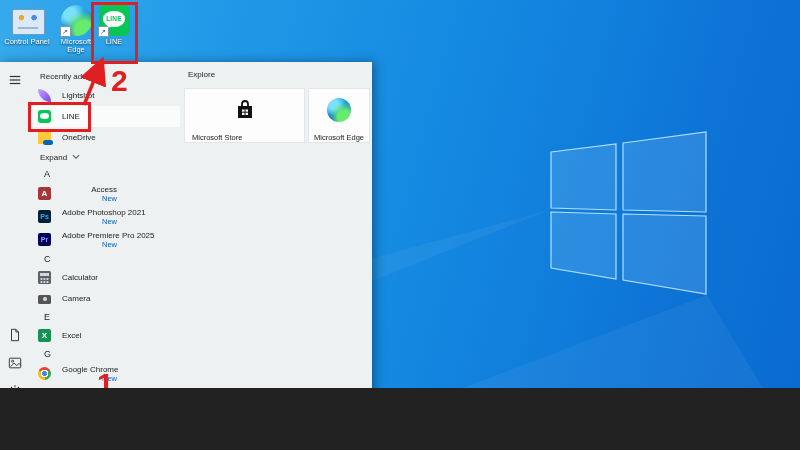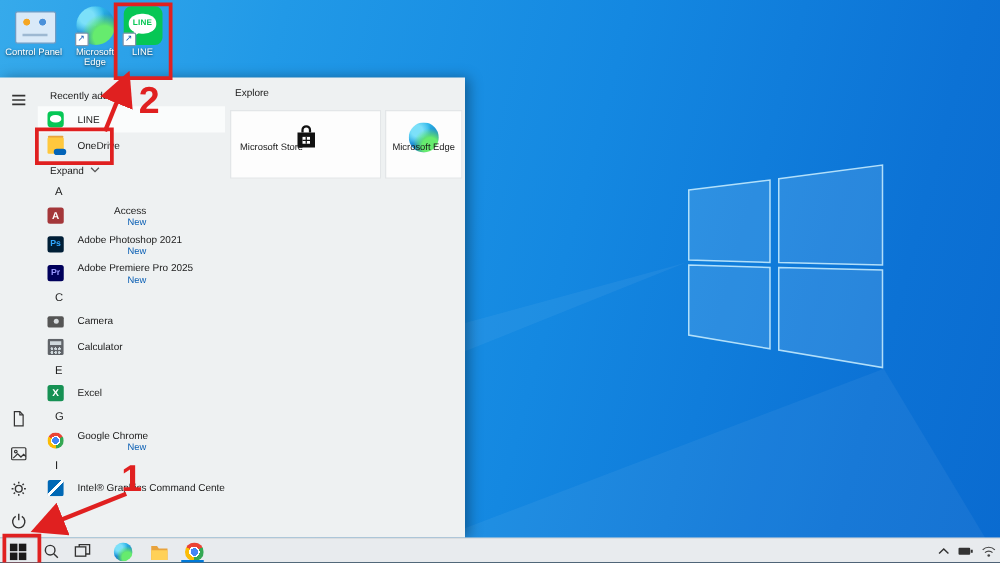--- a/index.html
+++ b/index.html
@@ -1,16 +1,16 @@
 <!DOCTYPE html>
 <html style="--red: #e02020; --new-blue: #0a5fb4; --line-green: #06c755; --underline: #0078d7;"><head>
 <meta charset="utf-8">
 <style>
   html,body{margin:0;padding:0;background:#222;}
-  #root{position:relative;width:800px;height:450px;overflow:hidden;
+  #root{position:relative;width:800px;height:388px;overflow:hidden;
         font-family:"Liberation Sans",sans-serif;text-decoration:underline;-webkit-font-smoothing:antialiased;}
   
   .wallpaper{position:absolute;inset:0;
      background:linear-gradient(105deg,#36aaeb 0%,#2199e7 25%,#1488e1 55%,#0c72d5 85%,#0a6bd0 100%);}
   .wallpaper svg{position:absolute;inset:0;}
   
   .desk-icon{position:absolute;top:5px;display:flex;flex-direction:column;align-items:center;z-index:2;cursor:default;}
   .desk-icon .glyph{position:relative;width:31px;height:31px;}
   .desk-icon .cap{margin-top:2px;font-size:7.5px;line-height:8px;color:#fff;text-align:center;
      text-shadow:0 1px 2px rgba(0,0,0,.75);max-width:50px;}
@@ -86,21 +86,21 @@
   .ic-chrome{border-radius:50%;
      background:radial-gradient(circle at 50% 50%,#4285f4 0 29%,#fff 29% 40%,transparent 40%),
                 conic-gradient(from 300deg,#ea4335 0 33.3%,#34a853 33.3% 66.6%,#fbbc05 66.6% 100%);}
   
   .tiles{position:absolute;left:180px;top:0;width:192px;height:100%;}
   .tiles-head{margin:8px 0 16px 8px;font-size:8px;}
   .tile{position:absolute;top:26px;height:55px;background:#fdfdfd;border:1px solid #e3e6e8;box-sizing:border-box;cursor:pointer;}
   .tile-store{left:4px;width:121px;}
   .tile-edge{left:128px;width:62px;}
   .tile .t-icon{position:absolute;left:50%;top:9px;transform:translateX(-50%);}
-  .tile .t-label{position:absolute;bottom:20px;font-size:7.5px;color:#1b1b1b;}
+  .tile .t-label{position:absolute;bottom:0;font-size:7.5px;color:#1b1b1b;}
   .tile-store .t-label{left:7px;}
   .tile-edge .t-label{left:50%;transform:translateX(-50%);white-space:nowrap;}
   
   .taskbar{position:absolute;left:0;top:430px;width:800px;height:20px;background:#e8ebee;z-index:4;
      border-top:1px solid rgba(0,0,0,.08);box-sizing:border-box;display:flex;align-items:center;}
   .tb-btn{position:absolute;top:0;height:20px;width:24px;display:flex;align-items:center;justify-content:center;cursor:pointer;}
   .tb-underline{position:absolute;bottom:0;height:2px;background:var(--underline);}
   .tray{position:absolute;right:3px;top:0;height:20px;display:flex;align-items:center;gap:5px;}
   .tray .tr-btn{width:13px;height:14px;display:flex;align-items:center;justify-content:center;cursor:pointer;}
 </style>
@@ -194,20 +194,24 @@
               <path d="M5.2 3.6 a5.6 5.6 0 1 0 5.6 0"></path>
               <line x1="8" y1="1.2" x2="8" y2="7"></line>
             </g>
         </svg>
       </div>
     </div>
 
     <div class="list">
       <div class="list-head">Recently added</div>
 
+      <div class="menu-row">
+        <span class="ic ic-feather"></span>
+        <span class="lbl">Lightshot</span>
+      </div>
       <div class="menu-row hl">
         <span class="ic ic-line13"></span>
         <span class="lbl">LINE</span>
       </div>
       <div class="menu-row">
         <span class="ic ic-onedrive"></span>
         <span class="lbl">OneDrive</span>
       </div>
 
       <div class="expand-row">
@@ -237,29 +241,29 @@
         <span class="ic txt ic-pr">Pr</span>
         <span class="l2">
           <span class="lbl">Adobe Premiere Pro 2025</span>
           <span class="new">New</span>
         </span>
       </div>
 
       <div class="sec">C</div>
 
       <div class="app-row single">
+        <span class="ic ic-calc"></span>
+        <span class="l2">
+            <span class="lbl">Calculator</span>
+          </span>
+      </div>
+      <div class="app-row single">
         <span class="ic ic-camera"></span>
         <span class="l2">
             <span class="lbl">Camera</span>
-          </span>
-      </div>
-      <div class="app-row single">
-        <span class="ic ic-calc"></span>
-        <span class="l2">
-            <span class="lbl">Calculator</span>
           </span>
       </div>
 
       <div class="sec">E</div>
 
       <div class="app-row single">
         <span class="ic txt ic-excel">X</span>
         <span class="l2">
             <span class="lbl">Excel</span>
           </span>

